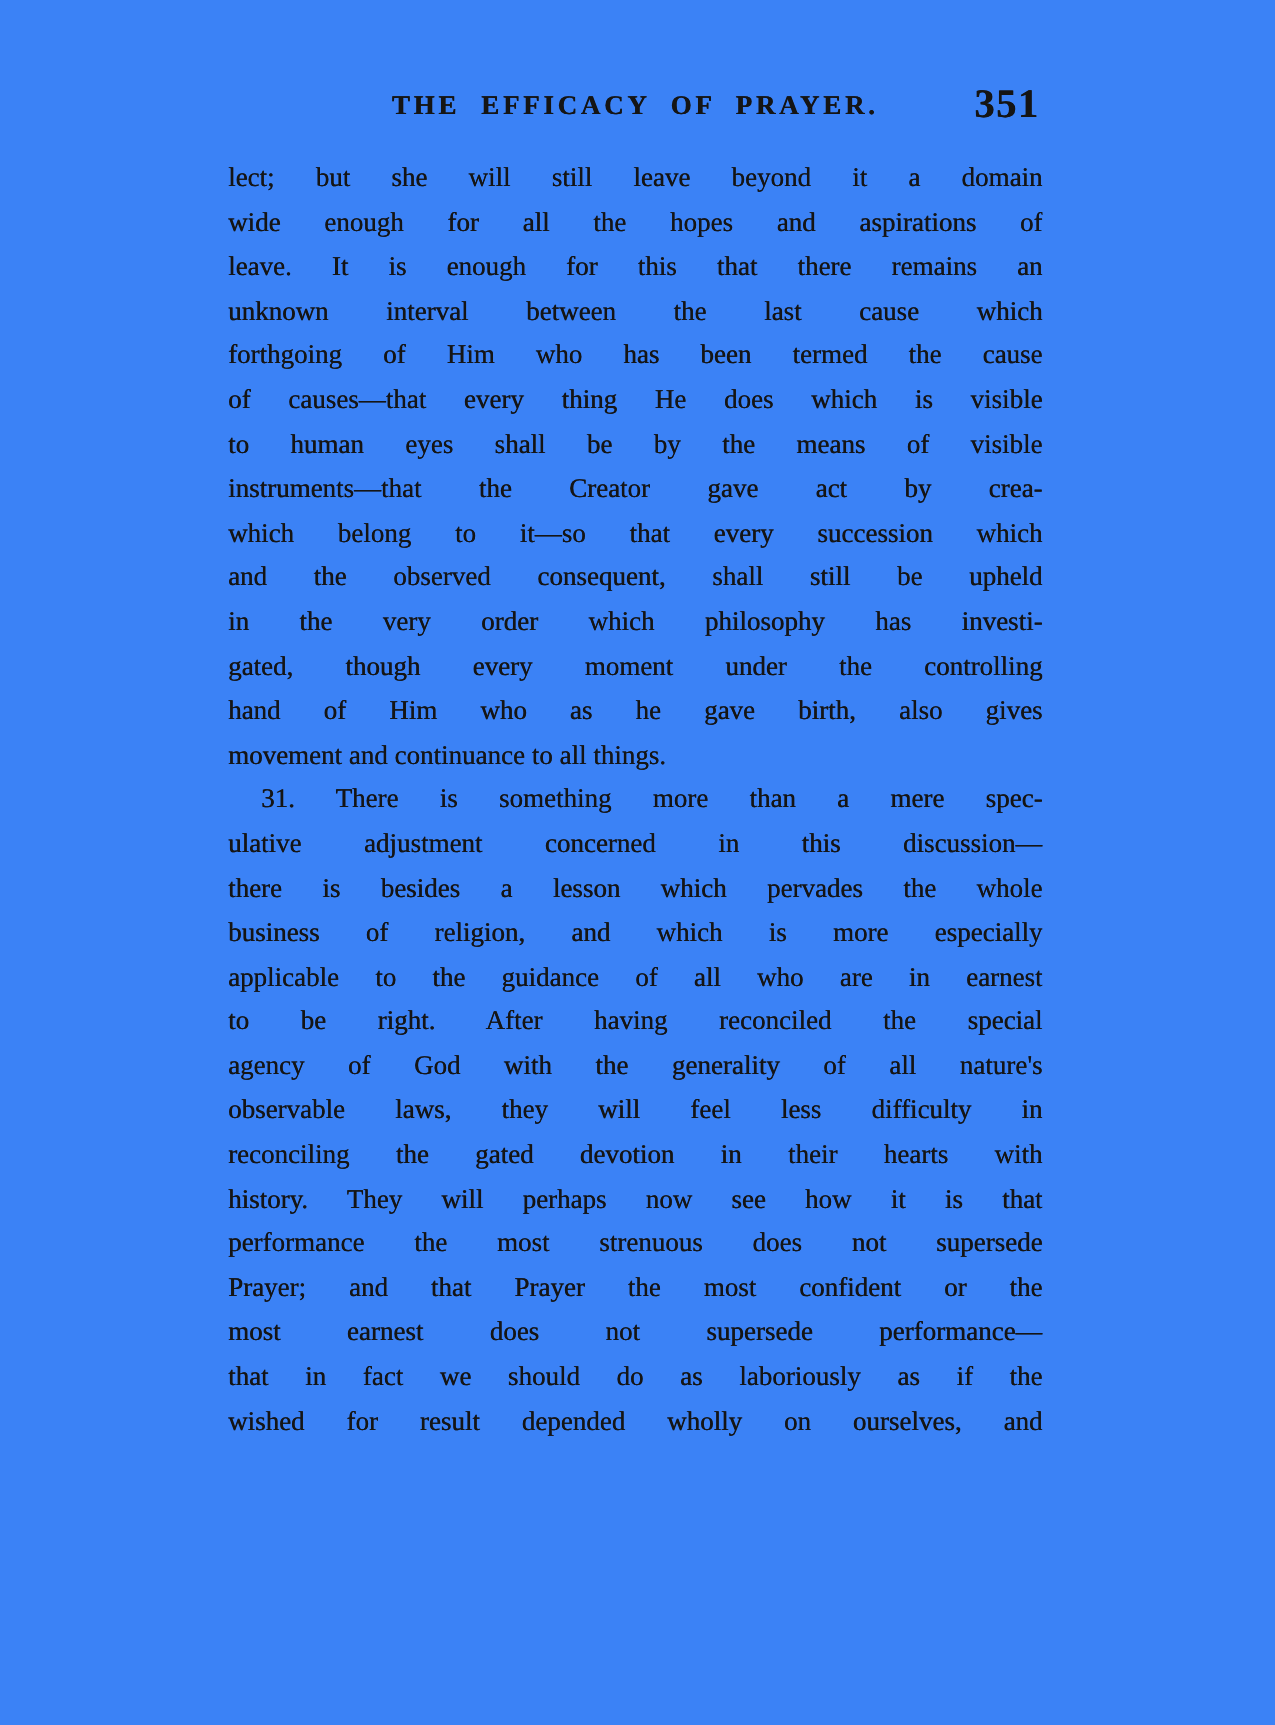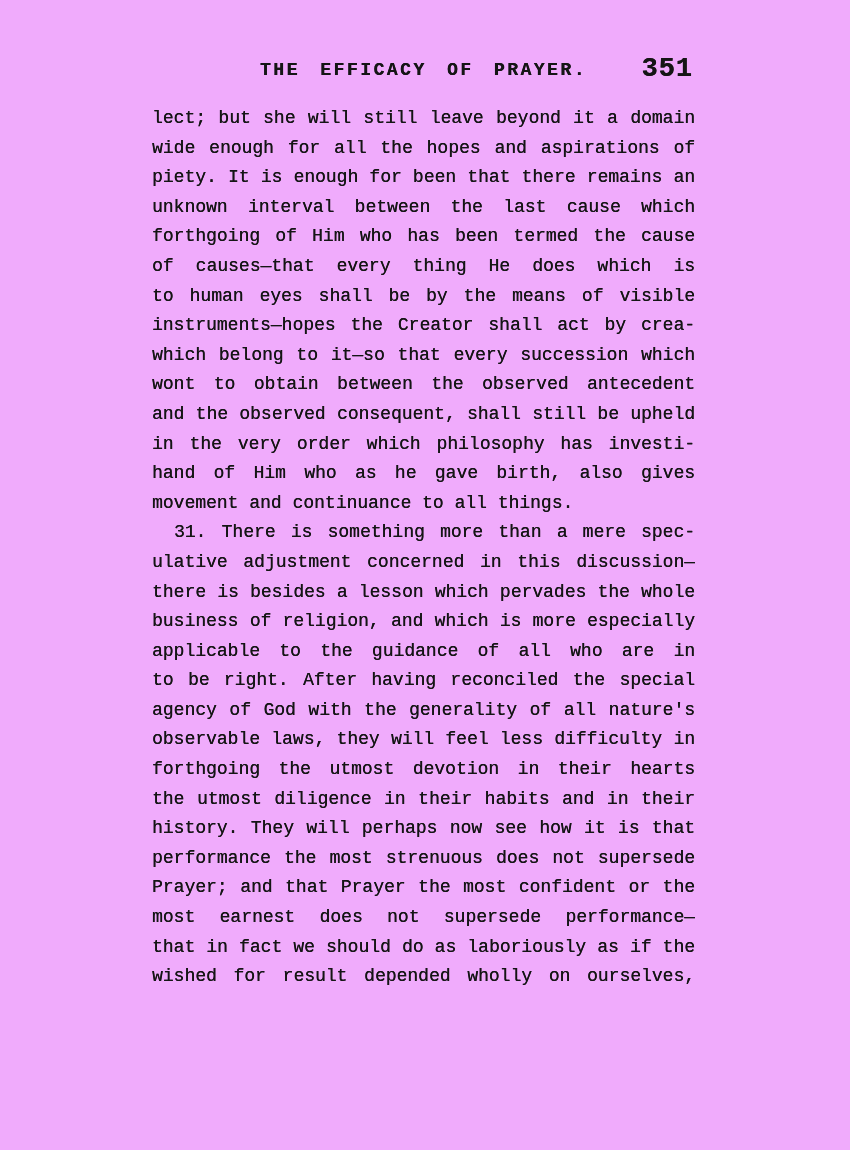--- a/index.html
+++ b/index.html
@@ -4,23 +4,23 @@
 <style>
   html, body {
     margin: 0;
     padding: 0;
     background: #ffffff;
   }
   .page {
     position: relative;
     width: 850px;
     height: 1150px;
-    background: #f0abfc;
+    background: #3b82f6;
     color: #151515;
-    font-family: Liberation Mono, monospace;
+    font-family: Liberation Serif, serif;
     overflow: hidden;
   }
   .running-header {
     position: absolute;
     top: 54px;
     left: 152px;
     width: 543px;
     height: 34px;
   }
   .running-title {
@@ -76,45 +76,44 @@
   <div class="running-header">
     <div class="running-title">THE EFFICACY OF PRAYER.</div>
     <div class="page-number">351</div>
   </div>
 
   <div class="body-text">
 
     <div>
       <div class="line">lect; but she will still leave beyond it a domain</div>
       <div class="line">wide enough for all the hopes and aspirations of</div>
-      <div class="line">piety. It is enough for been that there remains an</div>
+      <div class="line">leave. It is enough for this that there remains an</div>
       <div class="line">unknown interval between the last cause which</div>
       <div class="line">forthgoing of Him who has been termed the cause</div>
       <div class="line">of causes—that every thing He does which is visible</div>
       <div class="line">to human eyes shall be by the means of visible</div>
-      <div class="line">instruments—hopes the Creator shall act by crea-</div>
+      <div class="line">instruments—that the Creator gave act by crea-</div>
       <div class="line">which belong to it—so that every succession which</div>
-      <div class="line">wont to obtain between the observed antecedent</div>
       <div class="line">and the observed consequent, shall still be upheld</div>
       <div class="line">in the very order which philosophy has investi-</div>
+      <div class="line">gated, though every moment under the controlling</div>
       <div class="line">hand of Him who as he gave birth, also gives</div>
       <div class="line para-end">movement and continuance to all things.</div>
     </div>
 
     <div>
       <div class="line indent">31. There is something more than a mere spec-</div>
       <div class="line">ulative adjustment concerned in this discussion—</div>
       <div class="line">there is besides a lesson which pervades the whole</div>
       <div class="line">business of religion, and which is more especially</div>
       <div class="line">applicable to the guidance of all who are in earnest</div>
       <div class="line">to be right. After having reconciled the special</div>
       <div class="line">agency of God with the generality of all nature's</div>
       <div class="line">observable laws, they will feel less difficulty in</div>
-      <div class="line">forthgoing the utmost devotion in their hearts with</div>
-      <div class="line">the utmost diligence in their habits and in their</div>
+      <div class="line">reconciling the gated devotion in their hearts with</div>
       <div class="line">history. They will perhaps now see how it is that</div>
       <div class="line">performance the most strenuous does not supersede</div>
       <div class="line">Prayer; and that Prayer the most confident or the</div>
       <div class="line">most earnest does not supersede performance—</div>
       <div class="line">that in fact we should do as laboriously as if the</div>
       <div class="line">wished for result depended wholly on ourselves, and</div>
     </div>
 
   </div>
 </div>

